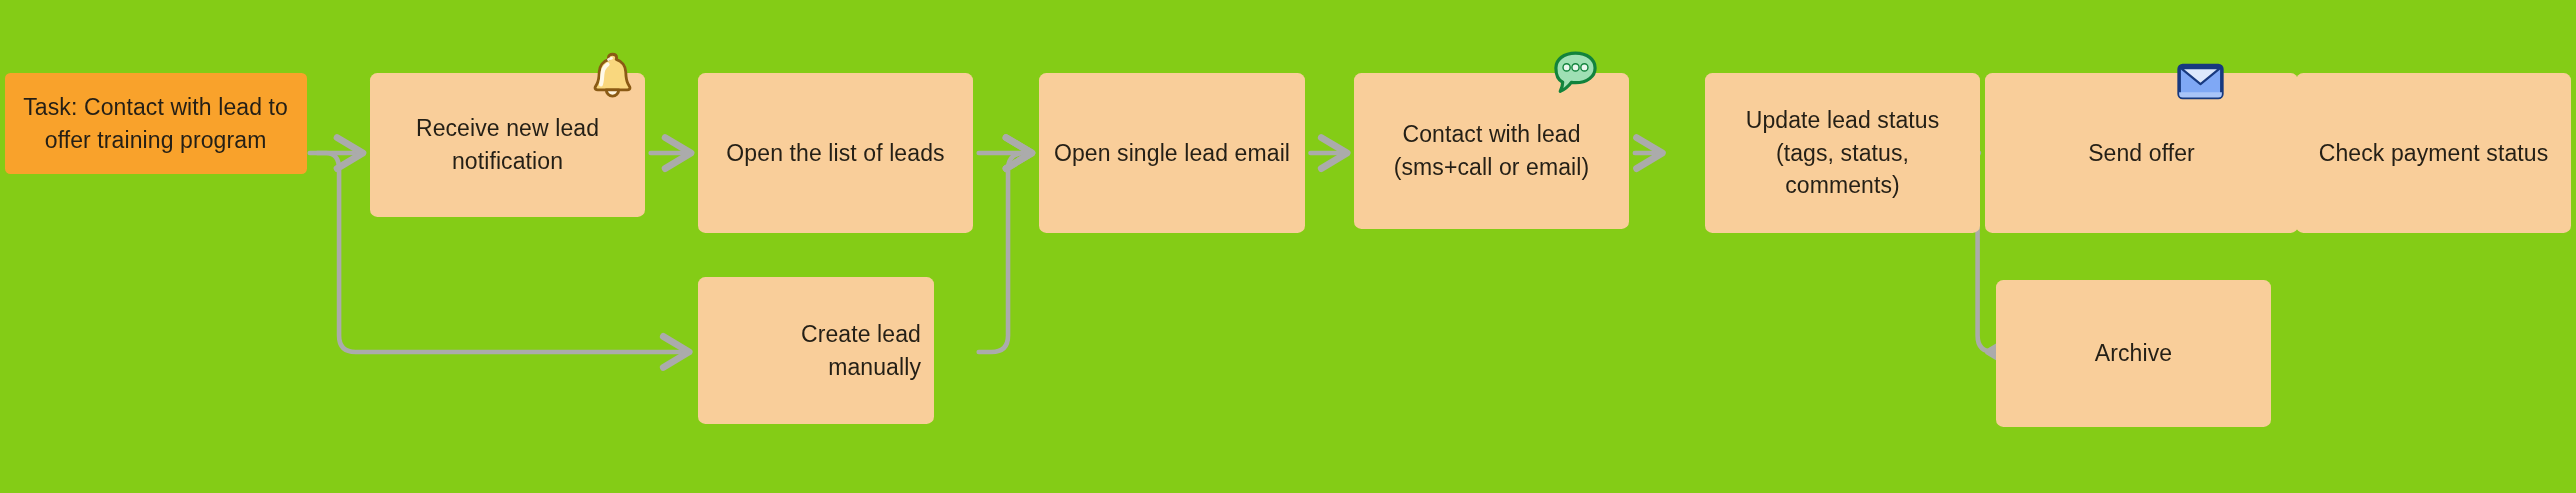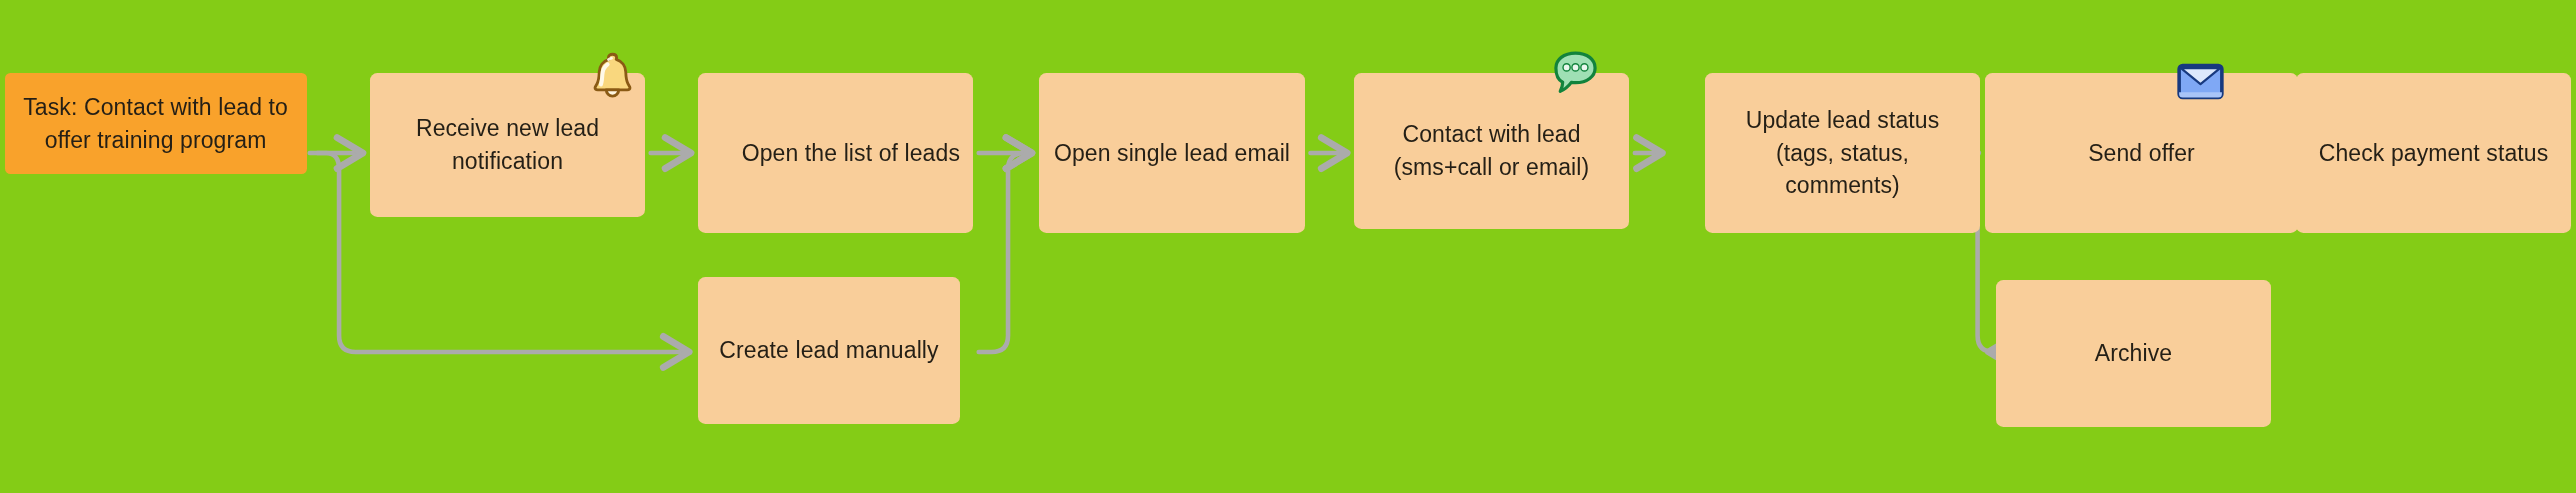--- a/index.html
+++ b/index.html
@@ -113,21 +113,21 @@
   </div>
   <div class="badge" style="left:584px; top:48px;">
     <svg viewBox="0 0 64 64" xmlns="http://www.w3.org/2000/svg">
       <path d="M32 7c3 0 4.6 1.7 4.6 3.9 0 .7-.2 1.3-.5 1.8 6.4 2 10.6 7.6 10.8 14.3.2 6.6.8 10 2.4 13 1.1 2.2 2.3 3.4 2.3 4.7 0 1.4-1.2 2.3-3 2.3H15.4c-1.8 0-3-0.9-3-2.3 0-1.3 1.2-2.5 2.3-4.7 1.6-3 2.2-6.4 2.4-13 .2-6.7 4.4-12.3 10.8-14.3-.3-.5-.5-1.1-.5-1.8C27.4 8.7 29 7 32 7z" fill="#F9D77E" stroke="#8A5A14" stroke-width="3.2" stroke-linejoin="round"></path>
       <path d="M25 47c0 3.9 3.1 7 7 7s7-3.1 7-7z" fill="#FFF6E0" stroke="#8A5A14" stroke-width="3.2" stroke-linejoin="round"></path>
       <path d="M26.5 18.5c-3.6 2.6-5.6 6.6-5.9 11.6-.3 5-0.6 8.2-1.6 10.8" fill="none" stroke="#FFFBEF" stroke-width="4.5" stroke-linecap="round" opacity="0.95"></path>
       <path d="M31 11.5c-1.4.3-2.6.8-3.6 1.5" fill="none" stroke="#FFFBEF" stroke-width="3" stroke-linecap="round" opacity="0.9"></path>
     </svg>
   </div>
 
-  <div class="node" style="left:698px; top:73px; width:275px; height:160px;justify-content:flex-end;">
+  <div class="node" style="left:698px; top:73px; width:275px; height:160px;">
     <span class="node-label">Open the list of leads</span>
   </div>
 
   <div class="node" style="left:1039px; top:73px; width:266px; height:160px;">
     <span class="node-label">Open single lead email</span>
   </div>
 
   <div class="node" style="left:1354px; top:73px; width:275px; height:156px;">
     <span class="node-label">Contact with lead
 (sms+call or email)</span>
@@ -154,21 +154,21 @@
       <rect x="8" y="14" width="48" height="36" rx="4" fill="#7FA8F5" stroke="#17397F" stroke-width="4"></rect>
       <path d="M10 17 L32 35 L54 17 Z" fill="#DCE8FC" stroke="#17397F" stroke-width="2.4" stroke-linejoin="round"></path>
       <path d="M8 44 L56 44 L56 46 Q56 50 52 50 L12 50 Q8 50 8 46 Z" fill="#A8C4F8"></path>
     </svg>
   </div>
 
   <div class="node" style="left:2296px; top:73px; width:275px; height:160px;">
     <span class="node-label">Check payment status</span>
   </div>
 
-  <div class="node" style="left:698px; top:277px; width:262px; height:147px;">
+  <div class="node" style="left:698px; top:277px; width:236px; height:147px;text-align:right;">
     <span class="node-label">Create lead manually</span>
   </div>
 
   <div class="node" style="left:1996px; top:280px; width:275px; height:147px;">
     <span class="node-label">Archive</span>
   </div>
 
 </div>
 
 

